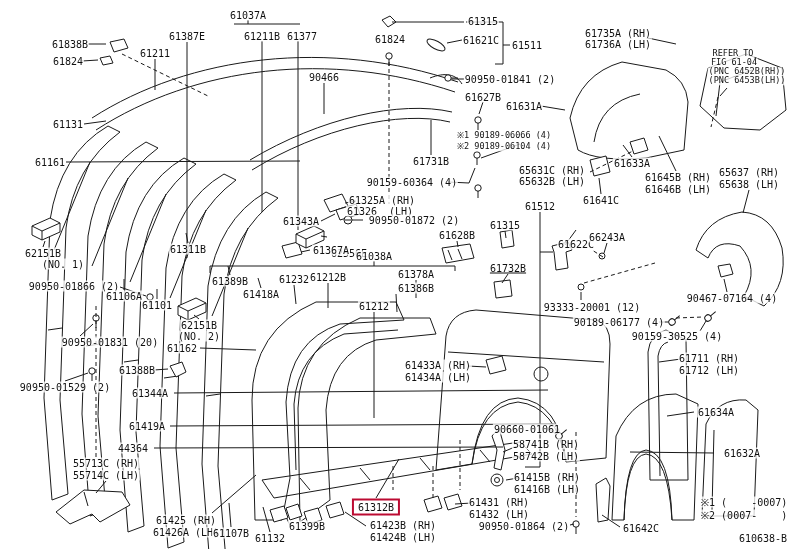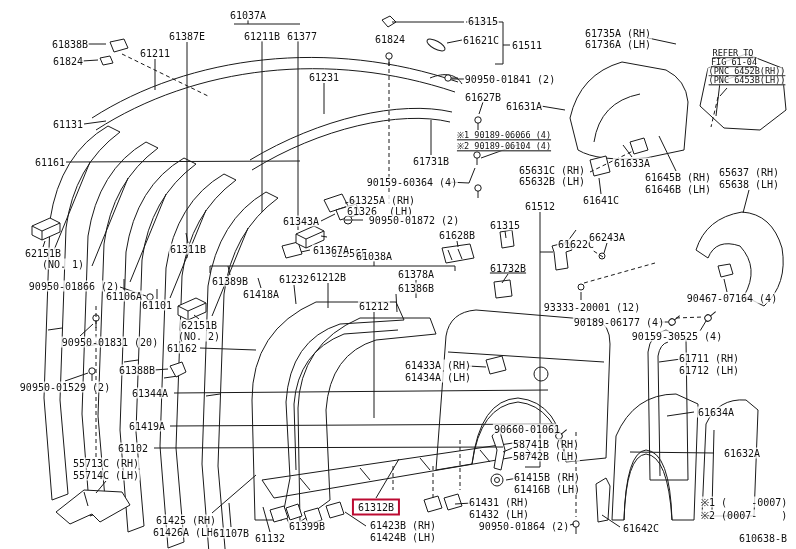--- a/index.html
+++ b/index.html
@@ -2,21 +2,21 @@
 <html><head>
 <meta charset="utf-8">
 <style>
   html,body{margin:0;padding:0;background:#e8e8e8;}
   #stage{position:relative;width:796px;height:549px;background:#ffffff;overflow:hidden;
          font-family:"DejaVu Sans Mono",monospace;}
   #art{position:absolute;left:0;top:0;}
   #labels{position:absolute;left:0;top:0;width:796px;height:549px;}
   .lbl{position:absolute;transform:translate(-50%,-50%);font:10px/1.1 "DejaVu Sans Mono",monospace;
        color:#101010;white-space:pre;background:rgba(255,255,255,.78);padding:0 1px;cursor:default;}
-  .lbl.sm{font-size:8.5px;text-decoration:underline;}
+  .lbl.sm{font-size:8.5px;}
   .lbl.hl{border:2px solid var(--hl,#bc0b32);background:#fff;padding:1px 4px;}
 </style>
 </head>
 <body>
 
 <div id="stage" style="--hl: #bc0b32;">
 
   <svg id="art" width="796" height="549" viewBox="0 0 796 549" xmlns="http://www.w3.org/2000/svg">
     <defs>
       <g id="frame" fill="none">
@@ -184,21 +184,21 @@
       <div class="lbl" style="left: 68px; top: 61px;">61824</div>
       <div class="lbl" style="left: 155px; top: 53px;">61211</div>
       <div class="lbl" style="left: 187px; top: 36px;">61387E</div>
       <div class="lbl" style="left: 248px; top: 15px;">61037A</div>
       <div class="lbl" style="left: 262px; top: 36px;">61211B</div>
       <div class="lbl" style="left: 302px; top: 36px;">61377</div>
       <div class="lbl" style="left: 390px; top: 39px;">61824</div>
       <div class="lbl" style="left: 483px; top: 21px;">61315</div>
       <div class="lbl" style="left: 481px; top: 40px;">61621C</div>
       <div class="lbl" style="left: 527px; top: 45px;">61511</div>
-      <div class="lbl" style="left: 324px; top: 77px;">61231</div>
+      <div class="lbl" style="left: 324px; top: 77px;">90466</div>
       <div class="lbl" style="left: 510px; top: 79px;">90950-01841 (2)</div>
       <div class="lbl" style="left: 483px; top: 97px;">61627B</div>
       <div class="lbl" style="left: 524px; top: 106px;">61631A</div>
       <div class="lbl" style="left: 618px; top: 33px;">61735A (RH)</div>
       <div class="lbl" style="left: 618px; top: 44px;">61736A (LH)</div>
       <div class="lbl sm" style="left: 733px; top: 54px;">REFER TO</div>
       <div class="lbl sm" style="left: 734px; top: 63px;">FIG 61-04</div>
       <div class="lbl sm" style="left: 747px; top: 72px;">(PNC 6452B(RH))</div>
       <div class="lbl sm" style="left: 747px; top: 81px;">(PNC 6453B(LH))</div>
       <div class="lbl" style="left: 68px; top: 124px;">61131</div>
@@ -251,21 +251,21 @@
       <div class="lbl" style="left: 182px; top: 348px;">61162</div>
       <div class="lbl" style="left: 137px; top: 370px;">61388B</div>
       <div class="lbl" style="left: 150px; top: 393px;">61344A</div>
       <div class="lbl" style="left: 65px; top: 387px;">90950-01529 (2)</div>
       <div class="lbl" style="left: 709px; top: 358px;">61711 (RH)</div>
       <div class="lbl" style="left: 709px; top: 370px;">61712 (LH)</div>
       <div class="lbl" style="left: 716px; top: 412px;">61634A</div>
       <div class="lbl" style="left: 438px; top: 365px;">61433A (RH)</div>
       <div class="lbl" style="left: 438px; top: 377px;">61434A (LH)</div>
       <div class="lbl" style="left: 147px; top: 426px;">61419A</div>
-      <div class="lbl" style="left: 133px; top: 448px;">61102</div>
+      <div class="lbl" style="left: 133px; top: 448px;">44364</div>
       <div class="lbl" style="left: 527px; top: 429px;">90660-01061</div>
       <div class="lbl" style="left: 546px; top: 444px;">58741B (RH)</div>
       <div class="lbl" style="left: 546px; top: 456px;">58742B (LH)</div>
       <div class="lbl" style="left: 547px; top: 477px;">61415B (RH)</div>
       <div class="lbl" style="left: 547px; top: 489px;">61416B (LH)</div>
       <div class="lbl" style="left: 742px; top: 453px;">61632A</div>
       <div class="lbl" style="left: 106px; top: 463px;">55713C (RH)</div>
       <div class="lbl" style="left: 106px; top: 475px;">55714C (LH)</div>
       <div class="lbl" style="left: 186px; top: 520px;">61425 (RH)</div>
       <div class="lbl" style="left: 186px; top: 532px;">61426A (LH)</div>

